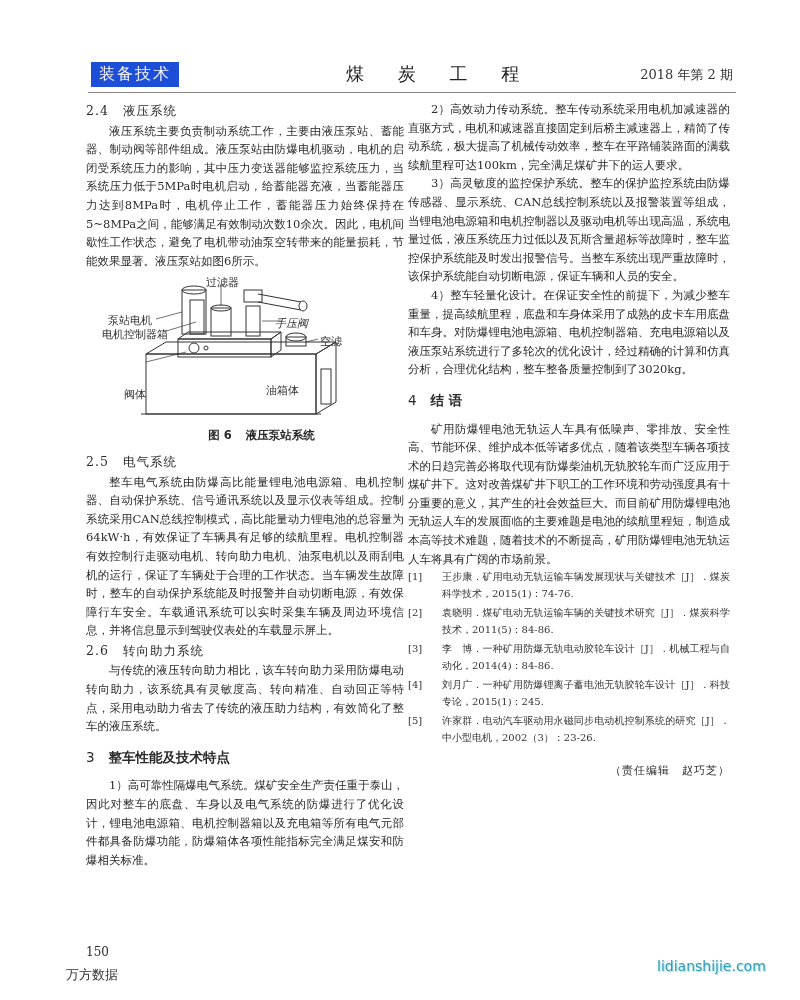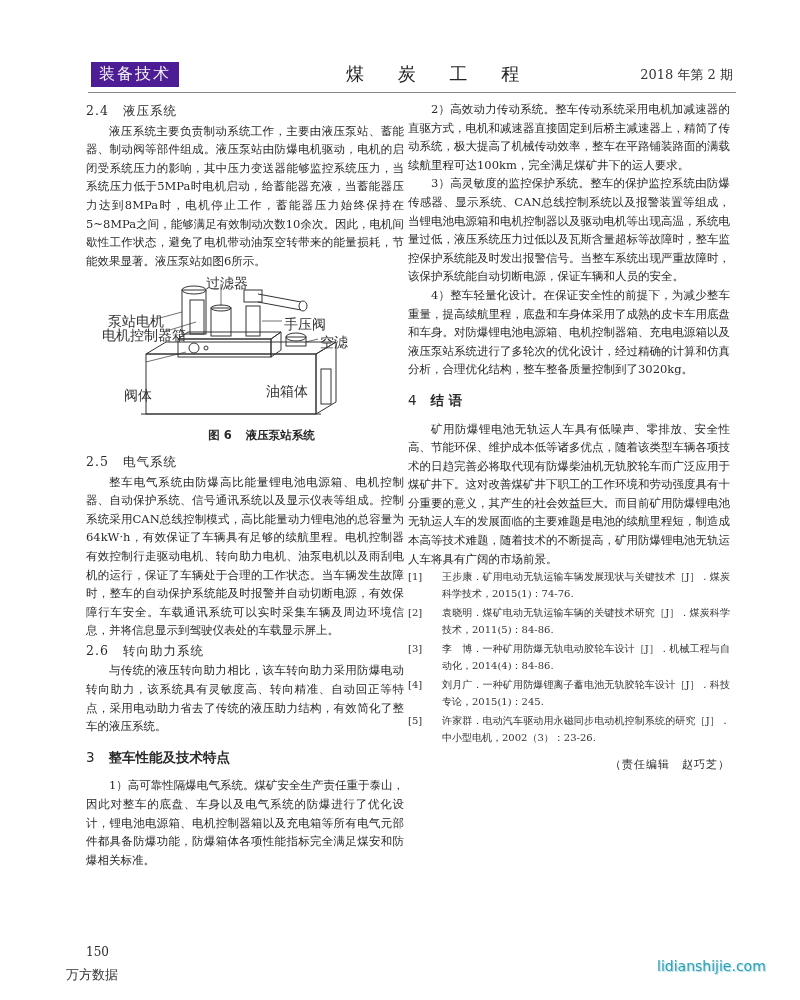--- a/index.html
+++ b/index.html
@@ -1,41 +1,41 @@
 <!DOCTYPE html>
 <html><head>
 <meta charset="utf-8">
 <style>
   html, body { margin:0; padding:0; background:#ffffff; }
   body { width:800px; height:1000px; position:relative; overflow:hidden;
          font-family:"DejaVu Serif", "Liberation Serif", serif; color:#2a2a2a; }
   .header { position:absolute; left:88px; top:60px; width:645px; height:28px; }
-  .header .tag { position:absolute; left:3px; top:2px; background:#4c1d95; color:#f4f4f4;
+  .header .tag { position:absolute; left:3px; top:2px; background:#1d4ed8; color:#f4f4f4;
      font-family:"DejaVu Sans", sans-serif; font-size:16px; padding:2px 8px; letter-spacing:2px; }
   .header .journal { position:absolute; left:258px; top:2px; font-size:18px; letter-spacing:14px; color:#222; }
   .header .issue { position:absolute; right:0; top:6px; font-size:13px; color:#333; }
   .header-rule { position:absolute; left:88px; top:92px; width:648px; height:1px; background:#888; }
   .col { position:absolute; top:100px; width:318px; font-size:11.5px; line-height:18.6px; text-align:justify; }
   .col.left { left:86px; }
   .col.right { left:408px; width:322px; }
   .sub { font-size:12.5px; margin:2px 0 1px 0; letter-spacing:1px; }
   .sub .num { margin-right:14px; }
   .p { text-indent:2em; margin:0; }
   .h1 { font-family:"DejaVu Sans", sans-serif; font-size:13.5px; font-weight:bold; margin:12px 0 10px 0; }
   .h1 .num { margin-right:14px; font-weight:normal; }
   .figure { position:relative; width:318px; height:150px; margin:4px 0 0 0; }
   .figure svg { position:absolute; left:0; top:0; }
-  .fig-label { position:absolute; font-size:14px; color:#333; font-family:"DejaVu Sans", sans-serif; }
+  .fig-label { position:absolute; font-size:11px; color:#333; font-family:"DejaVu Sans", sans-serif; }
   .caption { text-align:center; font-family:"DejaVu Sans", sans-serif; font-size:11.5px; font-weight:bold; margin:2px 0 8px 0; }
   .caption .num { margin-right:14px;padding-left:33px; }
   .refs-title { font-family:"DejaVu Sans", sans-serif; font-weight:bold; font-size:12px; margin:18px 0 10px 0; }
   .ref { display:flex; font-size:10px; line-height:17px; color:#333; margin-bottom:2px; }
   .ref .rn { width:34px; flex:none; }
   .ref .rt { flex:1; }
-  .editor { text-align:right; font-size:11px; margin-top:10px; letter-spacing:1px; }
+  .editor { text-align:right; font-size:11px; margin-top:16px; letter-spacing:1px; }
   .page-num { position:absolute; left:86px; top:945px; font-size:12px; }
   .wanfang { position:absolute; left:66px; top:966px; font-size:13px; color:#333; }
   .watermark { position:absolute; left:657px; top:958px; font-family:"DejaVu Sans", sans-serif; font-size:14px;
      color:#2d9fb5; text-shadow:1px 1px 1px #9fd7e2; }
 </style>
 </head>
 <body>
 
 <div class="header">
   <span class="tag">装备技术</span>
@@ -86,21 +86,21 @@
         <line x1="135" y1="10" x2="135" y2="32"></line>
         <line x1="70" y1="45" x2="96" y2="38"></line>
         <line x1="77" y1="58" x2="110" y2="48"></line>
         <line x1="176" y1="47" x2="196" y2="47"></line>
         <line x1="220" y1="68" x2="232" y2="65"></line>
         <line x1="60" y1="88" x2="100" y2="78"></line>
       </g>
     </svg>
     <span class="fig-label" style="left:120px;top:0px;">过滤器</span>
     <span class="fig-label" style="left:22px;top:38px;">泵站电机</span>
-    <span class="fig-label" style="left:198px;top:41px;">手压阀</span>
+    <span class="fig-label" style="left:189px;top:41px;font-style:italic;">手压阀</span>
     <span class="fig-label" style="left:16px;top:52px;">电机控制器箱</span>
     <span class="fig-label" style="left:234px;top:59px;">空滤</span>
     <span class="fig-label" style="left:38px;top:80px;margin-top:32px;">阀体</span>
     <span class="fig-label" style="left:180px;top:108px;">油箱体</span>
   </div>
   <div class="caption">
     <span class="num">图 6</span><span>液压泵站系统</span>
   </div>
 
   <div class="sub">

